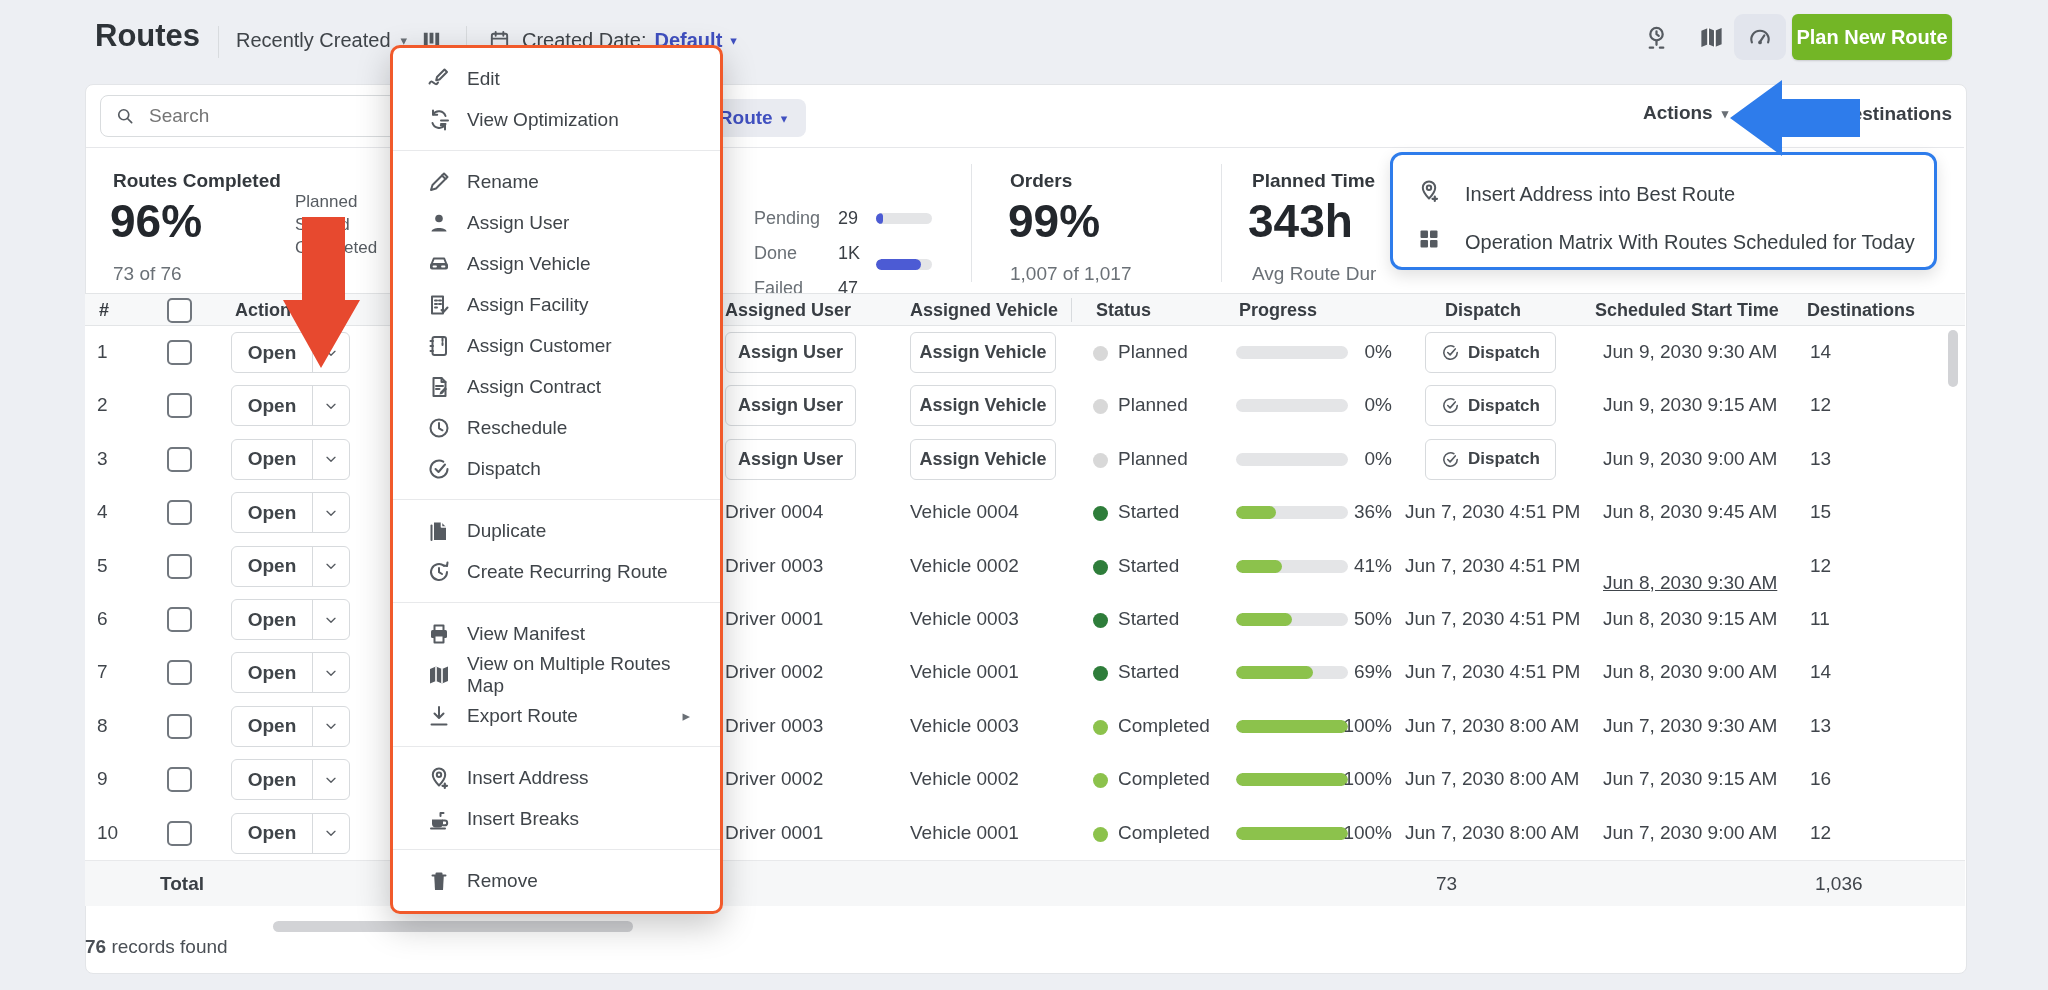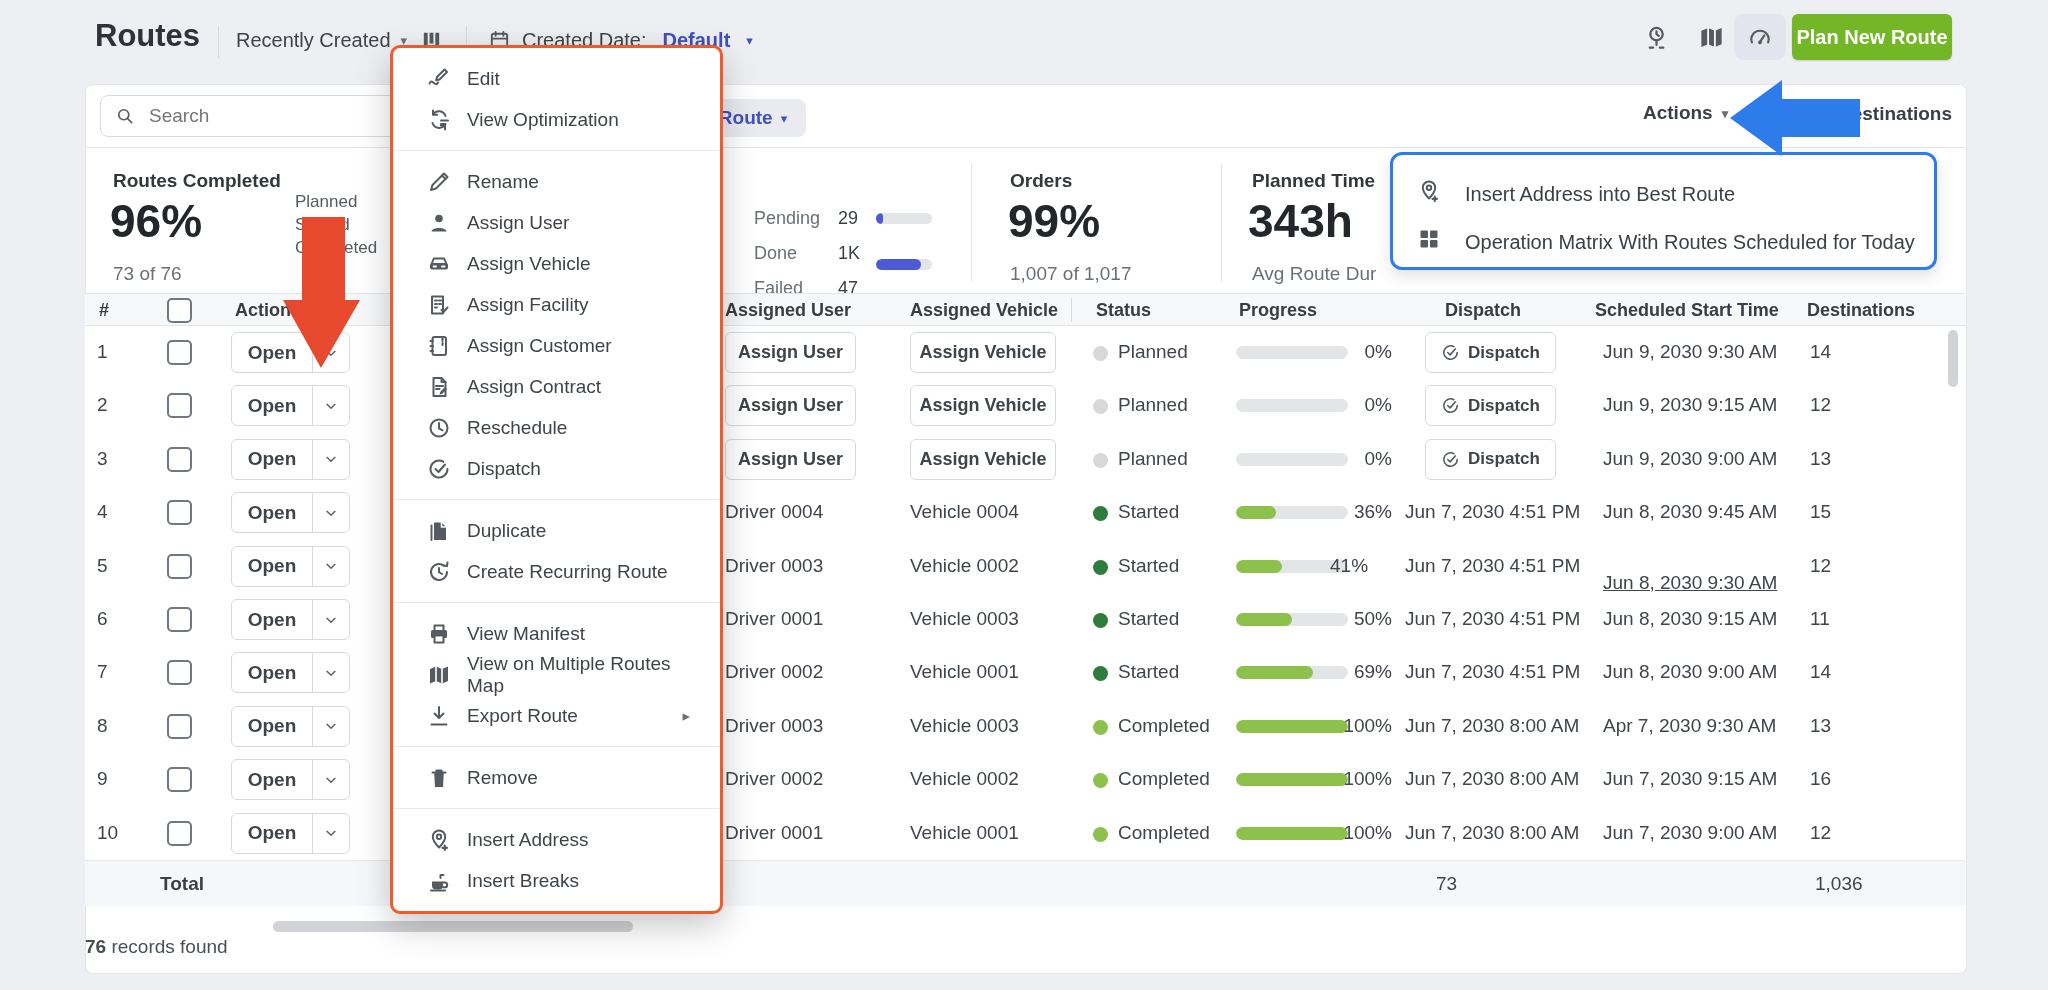--- a/index.html
+++ b/index.html
@@ -63,21 +63,21 @@
       <rect x="10" y="18" width="4" height="2.5" fill="#565b61" stroke="none"></rect>
     </svg>
   </span>
 <div class="abs vline" style="left:466px;top:26px;height:32px"></div>
 <span class="abs icon" style="left:488px;top:29px" id="i-cal">
     <svg width="23" height="23" viewBox="0 0 24 24" fill="none" stroke="#565b61" stroke-width="2" stroke-linecap="round" stroke-linejoin="round">
       <rect x="4" y="5" width="16" height="15" rx="2"></rect>
       <path d="M4 10h16M8 3v4M16 3v4"></path>
     </svg>
   </span>
-<div class="abs" style="left:522px;top:29px;display:flex;align-items:center;gap:16px;font-size:20px">
+<div class="abs" style="left:522px;top:29px;display:flex;align-items:center;gap:8px;font-size:20px">
   <span style="color:#3f4449">Created Date:</span>
   <span class="indigo bold">Default</span>
   <span class="chev indigo">▾</span>
 </div>
 
 <span class="abs icon" style="left:1643px;top:24px" id="i-track">
     <svg width="27" height="27" viewBox="0 0 24 24" fill="none" stroke="#565b61" stroke-width="2" stroke-linecap="round" stroke-linejoin="round">
       <circle cx="12" cy="9" r="5.5"></circle>
       <path d="M12 6.5V9l2 1.5M12 15v3.5M6 21h3M15 21h3"></path>
     </svg>
@@ -338,21 +338,21 @@
           </span>
         </div>
       </div>
       <div class="cell" style="left: 640px; top: 15px;">Driver 0003</div>
       <div class="cell" style="left: 825px; top: 15px;">Vehicle 0002</div>
       <div class="dot abs" style="left: 1008px; top: 20px; background: rgb(46, 125, 58);"></div>
       <div class="cell" style="left: 1033px; top: 15px;">Started</div>
       <div class="bar-track abs" style="left: 1151px; top: 20px; width: 112px;">
         <div class="bar-fill" style="width: 41%; background: rgb(140, 194, 76);"></div>
       </div>
-      <div class="cell" style="left: 1245px; top: 15px; width: 62px; ">41%</div>
+      <div class="cell" style="left: 1245px; top: 15px; width: 62px; text-align: right;">41%</div>
       <div class="cell" style="left: 1320px; top: 15px;">Jun 7, 2030 4:51 PM</div>
       <div class="cell" style="left: 1518px; top: 32px; text-decoration: underline;">Jun 8, 2030 9:30 AM</div>
       <div class="cell" style="left: 1725px; top: 15px;">12</div>
     </div>
     <div class="row" style="top: 593px; height: 53.4px;">
       <div class="cell" style="left: 12px; top: 15px;">6</div>
       <div class="checkbox abs" style="left: 82px; top: 14px;"></div>
       <div class="btn-outline abs" style="left: 146px; top: 6px; width: 119px; height: 41px; padding: 0px;">
         <div style="flex: 1 1 0%; text-align: center; font-size: 19px;">Open</div>
         <div style="width: 36px; height: 100%; border-left: 1px solid rgb(215, 218, 221); display: flex; align-items: center; justify-content: center;">
@@ -415,21 +415,21 @@
       </div>
       <div class="cell" style="left: 640px; top: 15px;">Driver 0003</div>
       <div class="cell" style="left: 825px; top: 15px;">Vehicle 0003</div>
       <div class="dot abs" style="left: 1008px; top: 20px; background: rgb(140, 194, 76);"></div>
       <div class="cell" style="left: 1033px; top: 15px;">Completed</div>
       <div class="bar-track abs" style="left: 1151px; top: 20px; width: 112px;">
         <div class="bar-fill" style="width: 100%; background: rgb(140, 194, 76);"></div>
       </div>
       <div class="cell" style="left: 1245px; top: 15px; width: 62px; text-align: right;">100%</div>
       <div class="cell" style="left: 1320px; top: 15px;">Jun 7, 2030 8:00 AM</div>
-      <div class="cell" style="left: 1518px; top: 15px;">Apr 7, 2030 9:30 AM</div>
+      <div class="cell" style="left: 1518px; top: 15px;">Jun 7, 2030 9:30 AM</div>
       <div class="cell" style="left: 1725px; top: 15px;">13</div>
     </div>
     <div class="row" style="top: 753.2px; height: 53.4px;">
       <div class="cell" style="left: 12px; top: 15px;">9</div>
       <div class="checkbox abs" style="left: 82px; top: 14px;"></div>
       <div class="btn-outline abs" style="left: 146px; top: 6px; width: 119px; height: 41px; padding: 0px;">
         <div style="flex: 1 1 0%; text-align: center; font-size: 19px;">Open</div>
         <div style="width: 36px; height: 100%; border-left: 1px solid rgb(215, 218, 221); display: flex; align-items: center; justify-content: center;">
           <span class="micon">
             <svg width="16" height="16" viewBox="0 0 24 24" fill="none" stroke="#565b61" stroke-width="2" stroke-linecap="round" stroke-linejoin="round">
@@ -647,50 +647,50 @@
           </svg>
         </span>
         <span>Export Route</span>
         <span class="submenu-arrow">▸</span>
       </div>
     </div>
     <div class="menu-group">
       <div class="menu-item">
         <span class="micon">
           <svg width="24" height="24" viewBox="0 0 24 24" fill="none" stroke="#565b61" stroke-width="2" stroke-linecap="round" stroke-linejoin="round">
-            <path d="M5.5 6.5h13M9.5 6.5v-2h5v2"></path>
-            <path d="M7.2 6.5l.8 14.5h8l.8-14.5z" fill="#565b61" stroke="none"></path>
-          </svg>
-        </span>
-        <span>Remove</span>
-      </div>
-    </div>
-    <div class="menu-group">
-      <div class="menu-item">
-        <span class="micon">
-          <svg width="24" height="24" viewBox="0 0 24 24" fill="none" stroke="#565b61" stroke-width="2" stroke-linecap="round" stroke-linejoin="round">
             <path d="M12 2.5a6.2 6.2 0 0 1 6.2 6.2c0 4.3-6.2 10.8-6.2 10.8S5.8 13 5.8 8.7A6.2 6.2 0 0 1 12 2.5z"></path>
             <circle cx="12" cy="8.7" r="2.2"></circle>
             <path d="M17.8 17.5v4.5M15.5 19.8H20" stroke-width="2.2"></path>
           </svg>
         </span>
         <span>Insert Address</span>
       </div>
       <div class="menu-item">
         <span class="micon">
           <svg width="24" height="24" viewBox="0 0 24 24" fill="none" stroke="#565b61" stroke-width="2" stroke-linecap="round" stroke-linejoin="round">
             <path d="M5 12.5h11v4a4 4 0 0 1-4 4H9a4 4 0 0 1-4-4z" fill="#565b61" stroke="none"></path>
             <path d="M16 13.5h1.8a2.4 2.4 0 0 1 0 4.8H16"></path>
             <path d="M4 21.5h14"></path>
             <path d="M13.5 9V6h3"></path>
           </svg>
         </span>
         <span>Insert Breaks</span>
       </div>
     </div>
+    <div class="menu-group">
+      <div class="menu-item">
+        <span class="micon">
+          <svg width="24" height="24" viewBox="0 0 24 24" fill="none" stroke="#565b61" stroke-width="2" stroke-linecap="round" stroke-linejoin="round">
+            <path d="M5.5 6.5h13M9.5 6.5v-2h5v2"></path>
+            <path d="M7.2 6.5l.8 14.5h8l.8-14.5z" fill="#565b61" stroke="none"></path>
+          </svg>
+        </span>
+        <span>Remove</span>
+      </div>
+    </div>
   </div>
 
 
 <div class="abs arrow" style="left:283px;top:217px;width:77px;height:151px;background:#e7492f;
             clip-path:polygon(19px 0,62px 0,62px 83px,77px 83px,38px 151px,0 83px,19px 83px)"></div>
 <div class="abs arrow" style="left:1730px;top:80px;width:130px;height:76px;background:#2e7ceb;
             clip-path:polygon(0 38px,52px 0,52px 19px,130px 19px,130px 57px,52px 57px,52px 76px)"></div>
 
 
 

